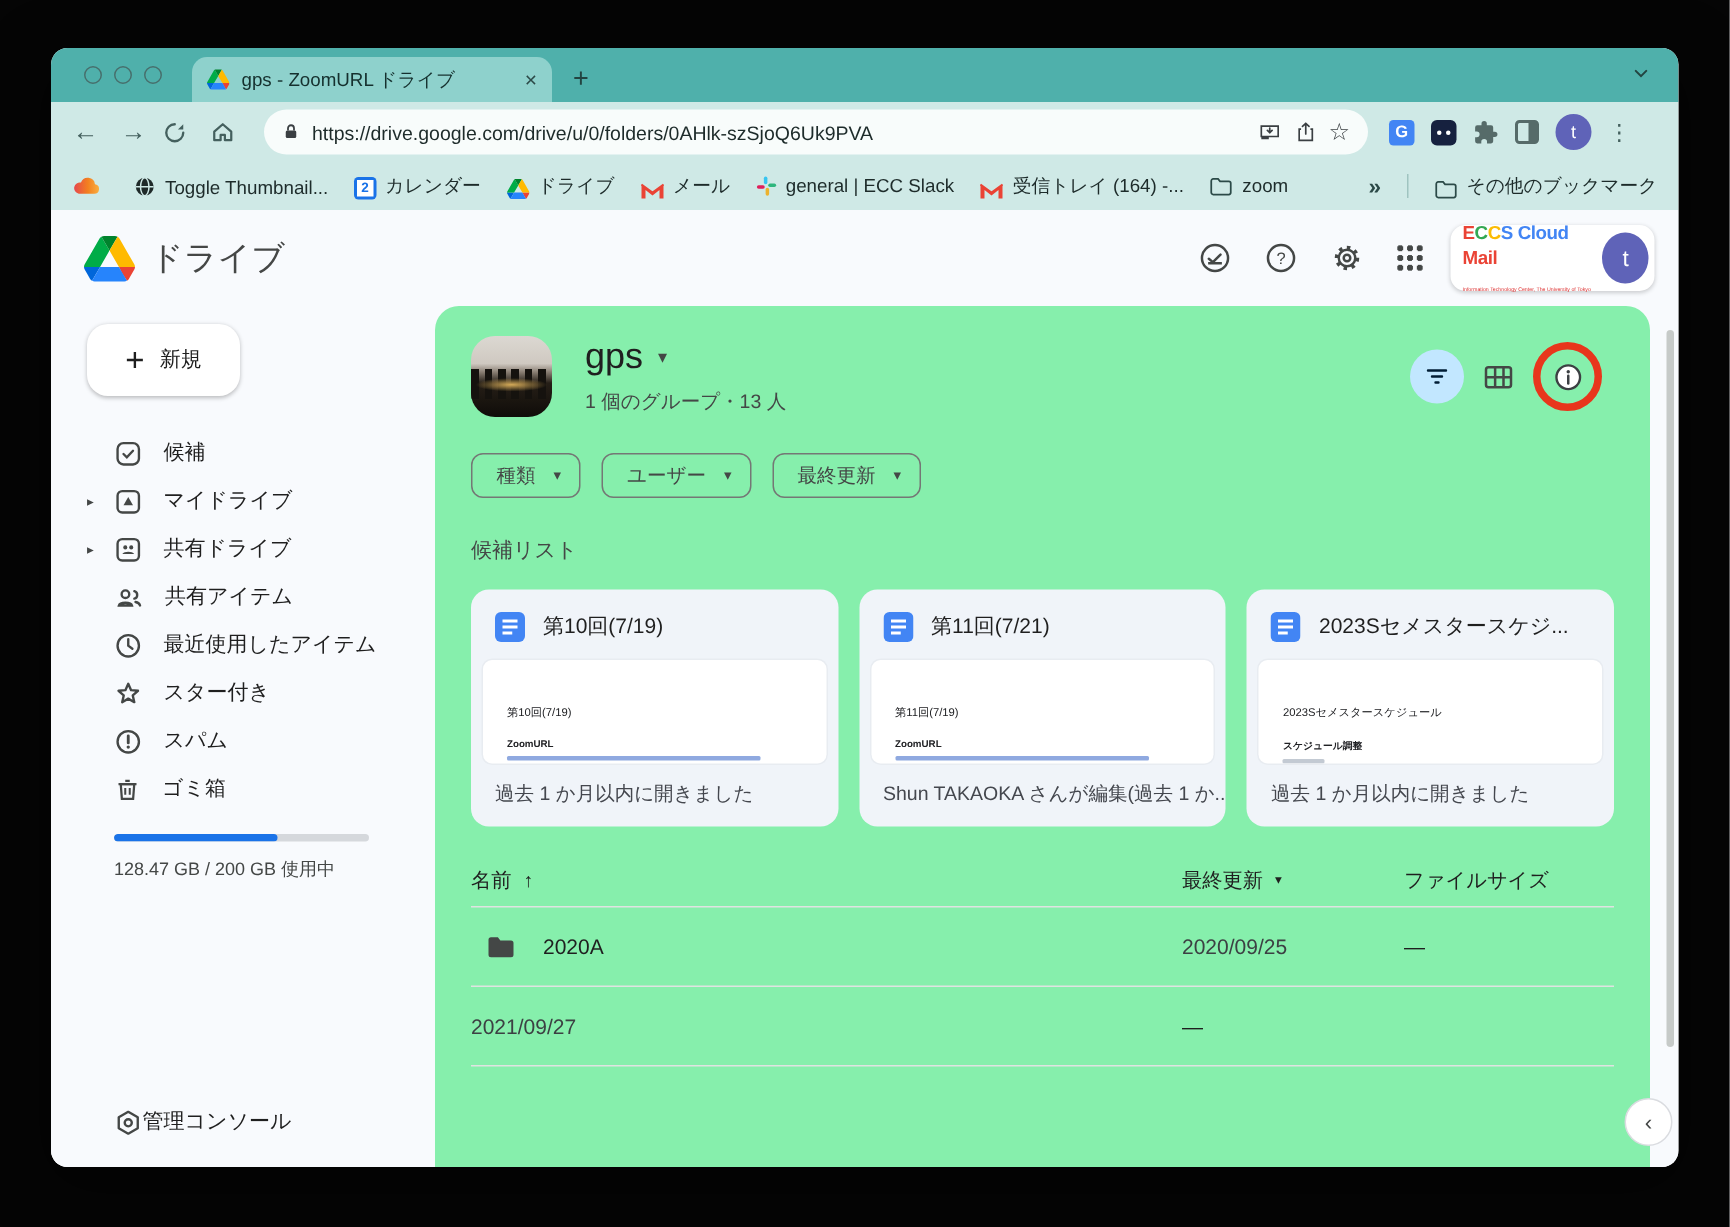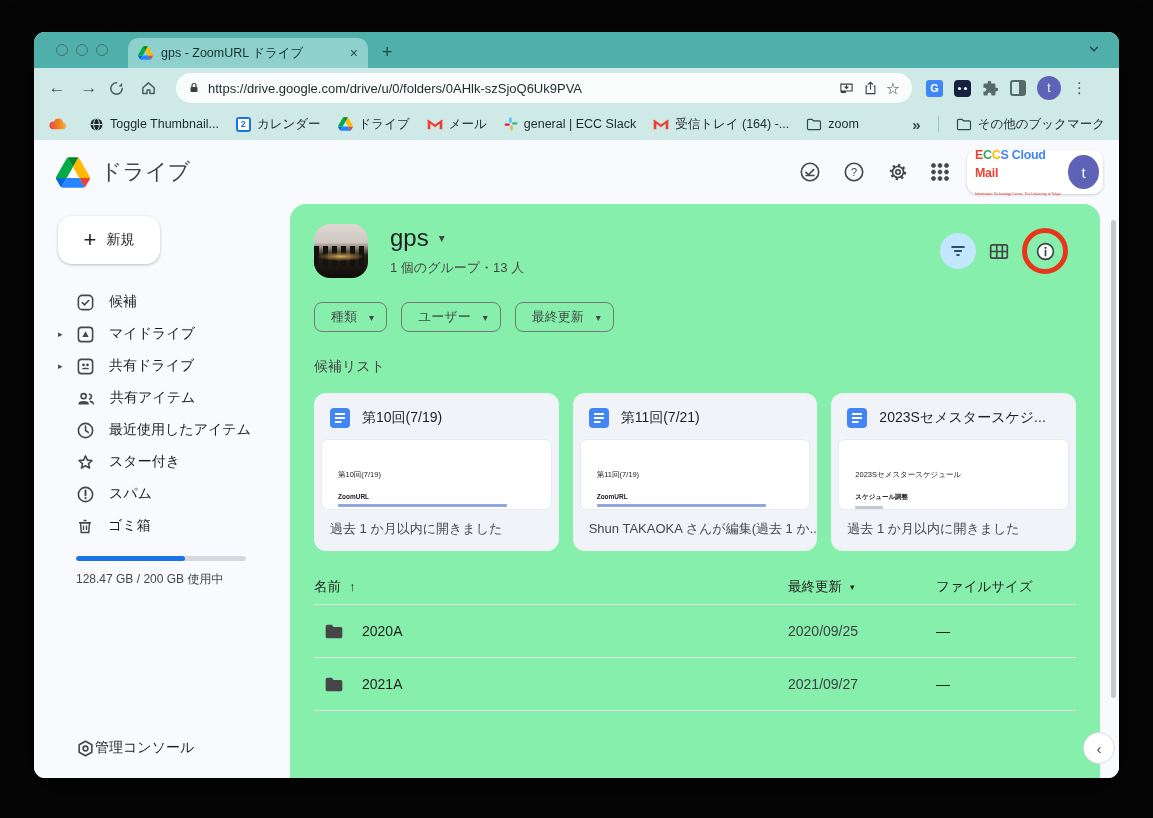--- a/index.html
+++ b/index.html
@@ -21,21 +21,21 @@
   .toolbar { height:40px; background:#cfe9e6; display:flex; align-items:center; padding:0 10px; gap:6px; }
   .navic { font-size:17px; color:#44605e; width:26px; text-align:center; }
   .urlpill { width:736px; height:30px; background:#f8fcfb; border-radius:16px; display:flex; align-items:center; padding:0 12px; gap:8px; margin-left:4px; }
   .urlpill .url { flex:1; font-size:13px; color:#1d2b2a; white-space:nowrap; overflow:hidden; }
   .extrow { display:flex; align-items:center; gap:11px; margin-left:8px; }
   .tavatar { width:24px; height:24px; border-radius:50%; background:#5f63b8; color:#fff; font-size:12px; display:flex; align-items:center; justify-content:center; }
   .dots3 { font-size:15px; color:#44605e; letter-spacing:0; }
 
   
   .bookmarksbar { height:32px; background:#cfe9e6; display:flex; align-items:center; padding:0 14px; gap:17px; font-size:12.5px; color:#1d2b2a; }
-  .bm { display:flex; align-items:center; gap:6px; white-space:nowrap; }
+  .bm { display:flex; align-items:flex-end; gap:6px; white-space:nowrap; }
   .bmspacer { flex:1; }
   .bmdivider { width:1px; height:16px; background:#9fc4c0; }
   .chev2 { font-size:15px; color:#2c4a48; font-weight:bold; }
 
   
   .drive { height:638px; background:#f8fafd; display:flex; flex-direction:column; }
   .dheader { height:64px; display:flex; align-items:center; padding:0 16px 0 22px; gap:8px; }
   .dlogo { display:flex; align-items:center; gap:10px; width:230px; }
   .dlogo .t { font-size:22px; color:#454746; }
   .dsearch { width:450px; height:46px; background:#e9eef6; border-radius:24px; display:flex; align-items:center; padding:0 16px; gap:12px; }
@@ -583,28 +583,20 @@
                     <svg width="20" height="17" viewBox="0 0 24 20">
                       <path d="M2 4a2 2 0 0 1 2-2h5.5l2 2.5H20a2 2 0 0 1 2 2V16a2 2 0 0 1-2 2H4a2 2 0 0 1-2-2z" fill="#444746"></path>
                     </svg>
                   </span>
                   <span>2020A</span>
                 </span>
             <span class="fupd">2020/09/25</span>
             <span>—</span>
           </div>
           <div class="frow fdata">
-            <span class="fname">
-                  <span class="ic">
-                    <svg width="20" height="17" viewBox="0 0 24 20">
-                      <path d="M2 4a2 2 0 0 1 2-2h5.5l2 2.5H20a2 2 0 0 1 2 2V16a2 2 0 0 1-2 2H4a2 2 0 0 1-2-2z" fill="#444746"></path>
-                    </svg>
-                  </span>
-                  <span>2021A</span>
-                </span>
             <span class="fupd">2021/09/27</span>
             <span>—</span>
           </div>
         </div>
       </div>
 
       <div class="scrollthumb"></div>
       <div class="panelopener">‹</div>
     </div>
   </div>

